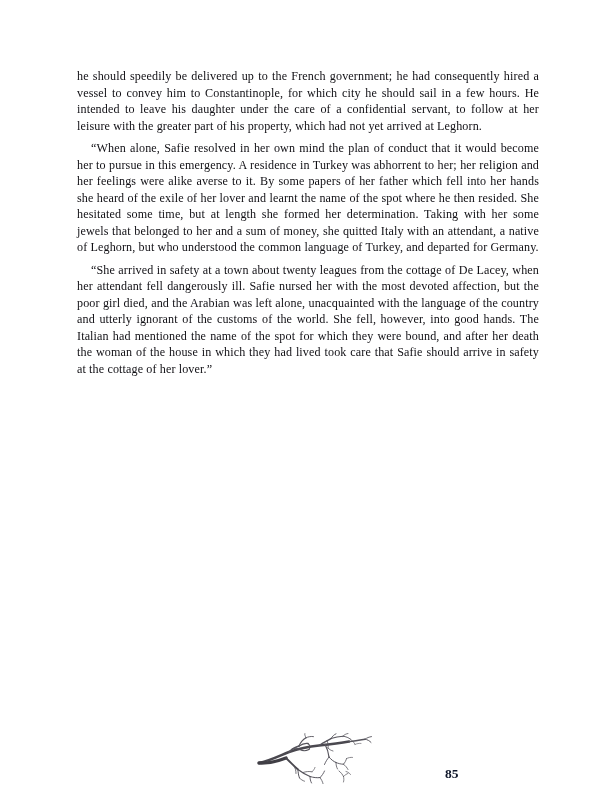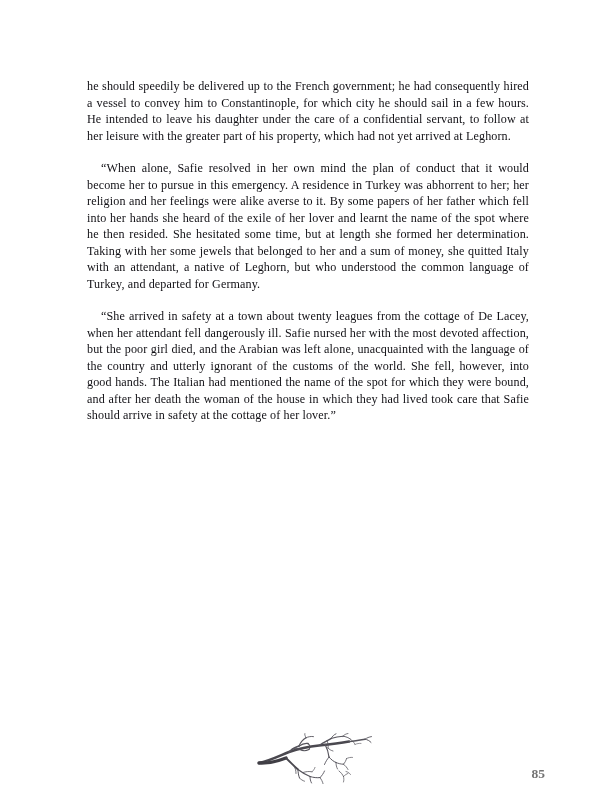--- a/index.html
+++ b/index.html
@@ -17,21 +17,21 @@
     background: #ffffff;
     overflow: hidden;
   }
   #text-column {
     position: absolute;
     left: 71px;
     top: 62px;
     width: 474px;
   }
   .para {
-    margin: 16px;
+    margin: 6px;
     font-size: 12.1px;
     line-height: 16.5px;
     color: #111015;
     text-align: justify;
     text-indent: 14px;
     -webkit-font-smoothing: antialiased;
     letter-spacing: 0.01em;
   }
   .para.first {
     text-indent: 0;
@@ -41,24 +41,24 @@
     left: 255px;
     top: 733px;
     width: 120px;
     height: 58px;
   }
   #page-number {
     position: absolute;
     left: 445px;
     top: 766px;
     width: 100px;
-    text-align: right;
+    text-align: left;
     font-size: 13.5px;
     font-weight: bold;
-    color: #737373;
+    color: #0f172a;
     font-family: "Liberation Serif", "DejaVu Serif", serif;
   }
 </style>
 </head>
 <body>
 
 <div id="page">
 
   <div id="text-column">
     <p class="para first">he should speedily be delivered up to the French government; he had consequently hired a vessel to convey him to Constantinople, for which city he should sail in a few hours. He intended to leave his daughter under the care of a confidential servant, to follow at her leisure with the greater part of his property, which had not yet arrived at Leghorn.</p>

